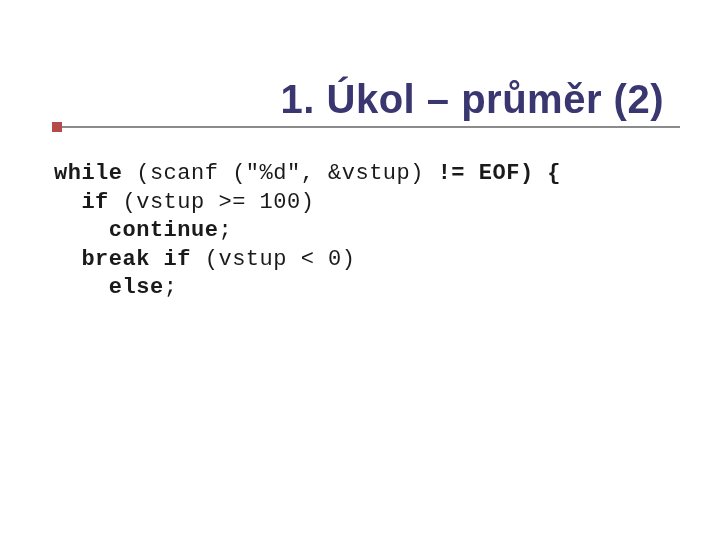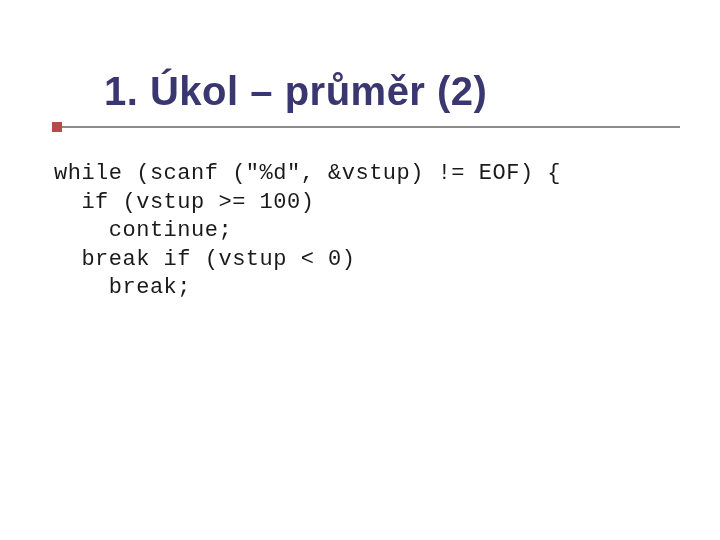--- a/index.html
+++ b/index.html
@@ -21,23 +21,24 @@
     position: absolute;
     left: 96px;
     top: 60px;
     right: 40px;
   }
   .title-text {
     font-size: 40px;
     color: #3a3770;
     letter-spacing: 0.5px;
     line-height: 1.15;
-    margin: 8px;
+    margin: 16px;
     padding-bottom: 10px;
     font-family: Verdana, Geneva, sans-serif;
+    text-align: right;
   }
   .rule-wrap {
     position: absolute;
     left: 52px;
     right: 40px;
     top: 122px;
     height: 10px;
   }
   .rule-line {
     position: absolute;
@@ -60,35 +61,35 @@
     left: 54px;
     top: 160px;
     right: 40px;
     font-family: "Courier New", Courier, monospace;
     font-size: 22px;
     line-height: 1.30;
     letter-spacing: 0.5px;
     color: #1a1a1a;
     white-space: pre;
   }
-  .bold { font-weight: normal; }
+  .bold { font-weight: bold; }
 </style>
 </head>
 <body>
 
 <div class="slide">
 
   <div class="title-area">
     <h1 class="title-text">1. Úkol – průměr (2)</h1>
   </div>
 
   <div class="rule-wrap">
     <div class="rule-line"></div>
     <div class="rule-square"></div>
   </div>
 
   <div class="code-block"><span class="bold">while</span><span> (scanf ("%d", &amp;vstup) </span><span class="bold">!= EOF) {</span>
 <span>  </span><span class="bold">if</span><span> (vstup &gt;= 100)</span>
 <span>    </span><span class="bold">continue</span><span>;</span>
 <span>  </span><span class="bold">break if</span><span> (vstup &lt; 0)</span>
-<span>    </span><span class="bold">break</span><span>;</span></div>
+<span>    </span><span class="bold">else</span><span>;</span></div>
 
 </div>
 
 </body></html>

